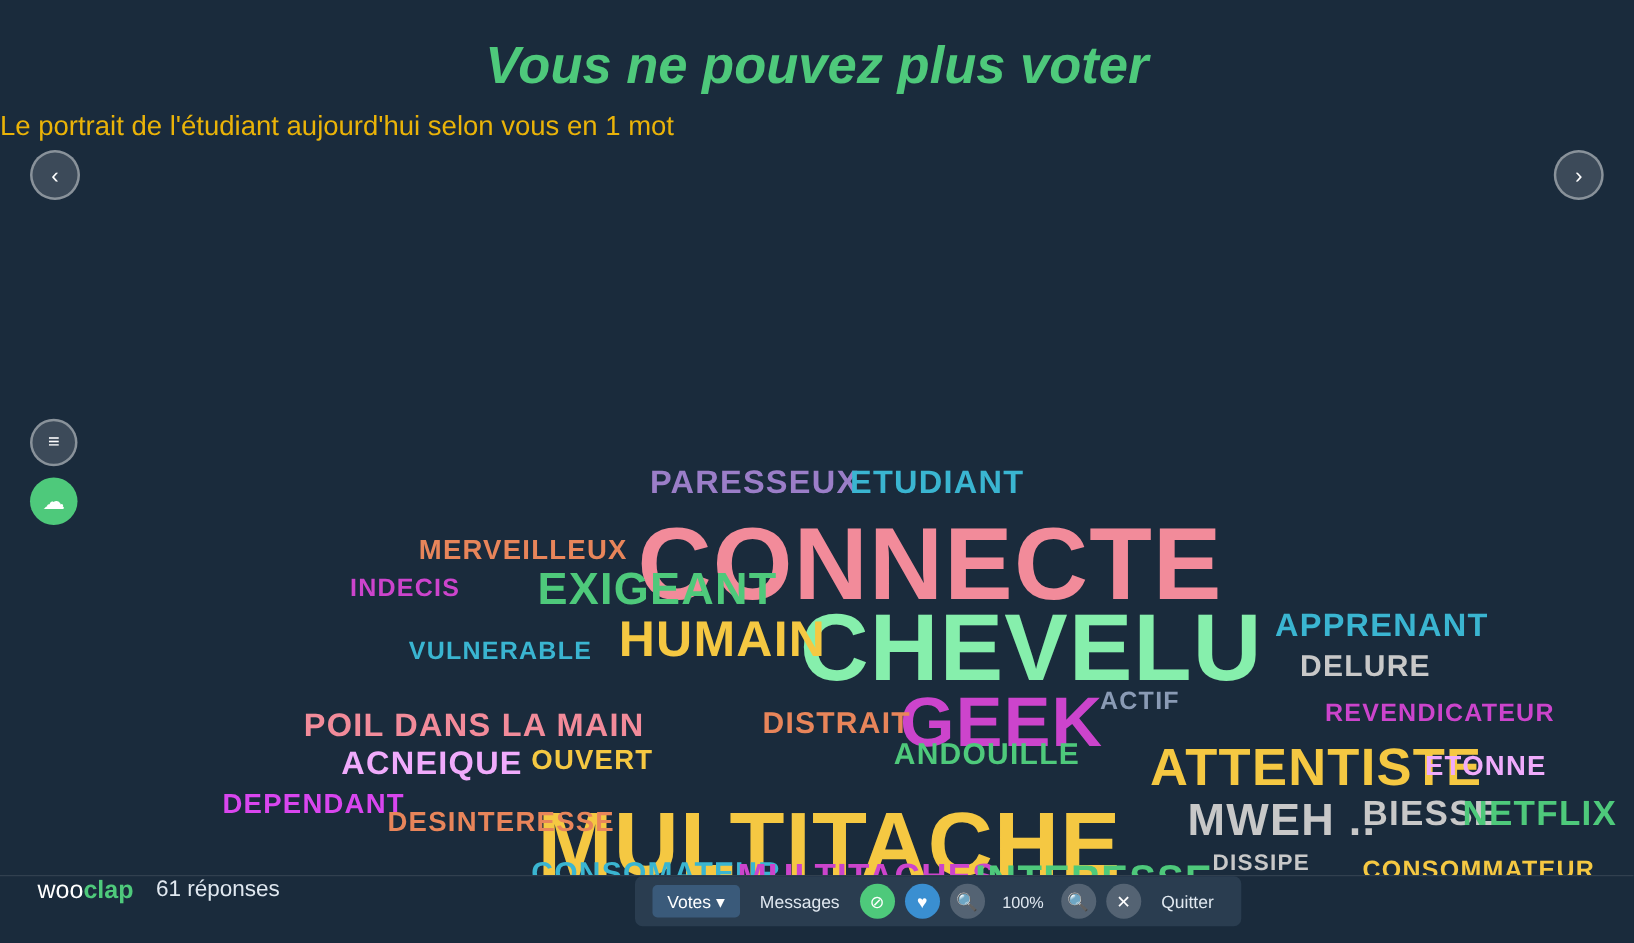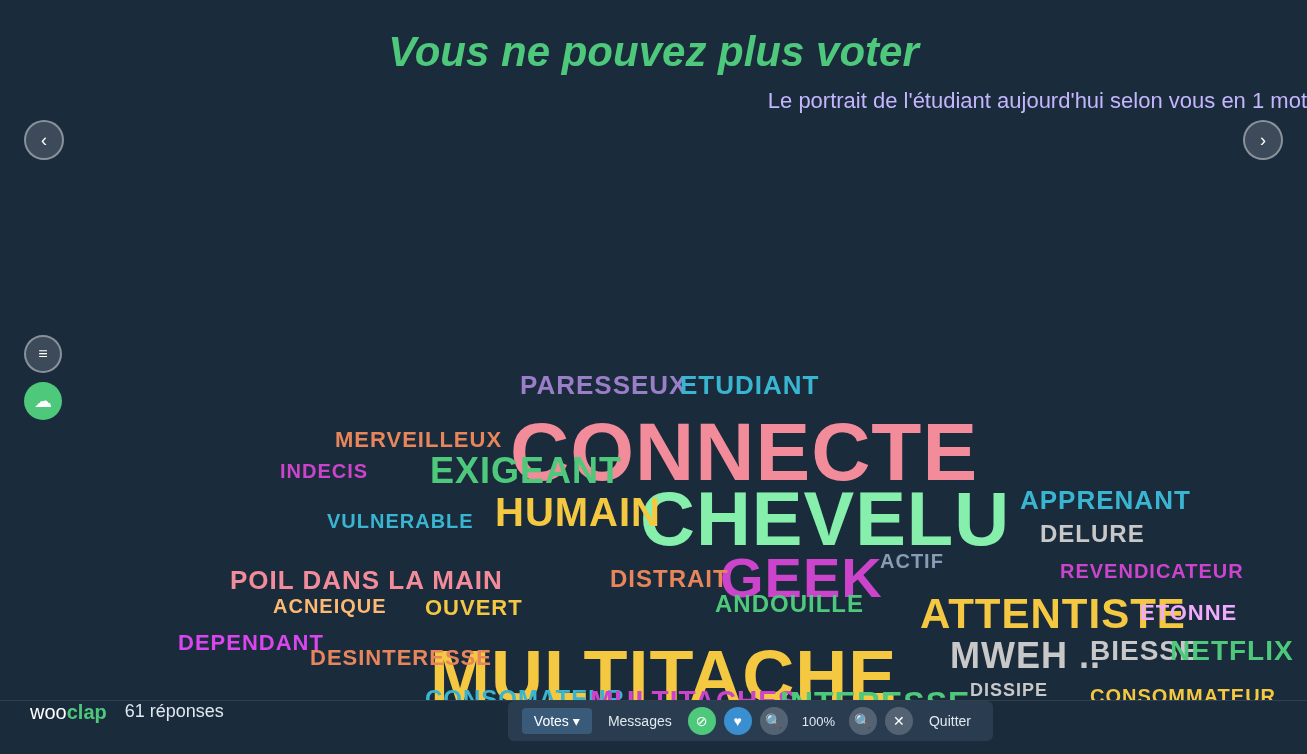--- a/index.html
+++ b/index.html
@@ -17,22 +17,22 @@
       text-align: center;
       color: #4ec97b;
       font-size: 42px;
       font-weight: 700;
       padding-top: 28px;
       font-family: Arial, sans-serif;
       font-style: italic;
     }
 
     #subtitle {
-      text-align: right;
-      color: #c4b5fd;
+      text-align: left;
+      color: #eab308;
       font-size: 22px;
       font-weight: 400;
       margin-top: 12px;
       font-family: Arial, sans-serif;
     }
 
     #nav-left {
       position: absolute;
       left: 24px;
       top: 120px;
@@ -243,24 +243,24 @@
     <div class="word" style="left: 350px; top: 275px; font-size: 36px; color: rgb(78, 201, 123);">EXIGEANT</div>
     <div class="word" style="left: 600px; top: 195px; font-size: 26px; color: rgb(58, 181, 209);">ETUDIANT</div>
     <div class="word" style="left: 255px; top: 252px; font-size: 22px; color: rgb(232, 133, 90);">MERVEILLEUX</div>
     <div class="word" style="left: 200px; top: 285px; font-size: 20px; color: rgb(204, 68, 204);">INDECIS</div>
     <div class="word" style="left: 247px; top: 335px; font-size: 20px; color: rgb(58, 181, 209);">VULNERABLE</div>
     <div class="word" style="left: 840px; top: 415px; font-size: 42px; color: rgb(245, 200, 66);">ATTENTISTE</div>
     <div class="word" style="left: 940px; top: 310px; font-size: 26px; color: rgb(58, 181, 209);">APPRENANT</div>
     <div class="word" style="left: 960px; top: 345px; font-size: 24px; color: rgb(200, 200, 200);">DELURE</div>
     <div class="word" style="left: 980px; top: 385px; font-size: 20px; color: rgb(204, 68, 204);">REVENDICATEUR</div>
     <div class="word" style="left: 800px; top: 375px; font-size: 20px; color: rgb(138, 155, 181);">ACTIF</div>
-    <div class="word" style="left: 150px; top: 390px; font-size: 26px; color: rgb(242, 139, 154);">POIL DANS LA MAIN</div>
+    <div class="word" style="left: 163px; top: 390px; font-size: 26px; color: rgb(242, 139, 154);">POIL DANS LA MAIN</div>
     <div class="word" style="left: 530px; top: 390px; font-size: 24px; color: rgb(232, 133, 90);">DISTRAIT</div>
     <div class="word" style="left: 635px; top: 415px; font-size: 24px; color: rgb(78, 201, 123);">ANDOUILLE</div>
-    <div class="word" style="left: 193px; top: 420px; font-size: 20px; color: #fdba74;">ACNEIQUE</div>
+    <div class="word" style="left: 193px; top: 420px; font-size: 26px; color: #f0abfc;">ACNEIQUE</div>
     <div class="word" style="left: 345px; top: 420px; font-size: 22px; color: rgb(245, 200, 66);">OUVERT</div>
     <div class="word" style="left: 870px; top: 460px; font-size: 36px; color: rgb(200, 200, 200);">MWEH ..</div>
     <div class="word" style="left: 1010px; top: 460px; font-size: 28px; color: rgb(200, 200, 200);">BIESSE</div>
     <div class="word" style="left: 1090px; top: 460px; font-size: 28px; color: rgb(78, 201, 123);">NETFLIX</div>
     <div class="word" style="left: 1060px; top: 425px; font-size: 22px; color: #f0abfc;">ETONNE</div>
     <div class="word" style="left: 98px; top: 455px; font-size: 22px; color: #d946ef;">DEPENDANT</div>
     <div class="word" style="left: 230px; top: 470px; font-size: 22px; color: rgb(232, 133, 90);">DESINTERESSE</div>
     <div class="word" style="left: 345px; top: 510px; font-size: 24px; color: rgb(58, 181, 209);">CONSOMATEUR</div>
     <div class="word" style="left: 510px; top: 510px; font-size: 28px; color: rgb(204, 68, 204);">MULTITACHES</div>
     <div class="word" style="left: 700px; top: 510px; font-size: 32px; color: rgb(78, 201, 123);">INTERESSE</div>

